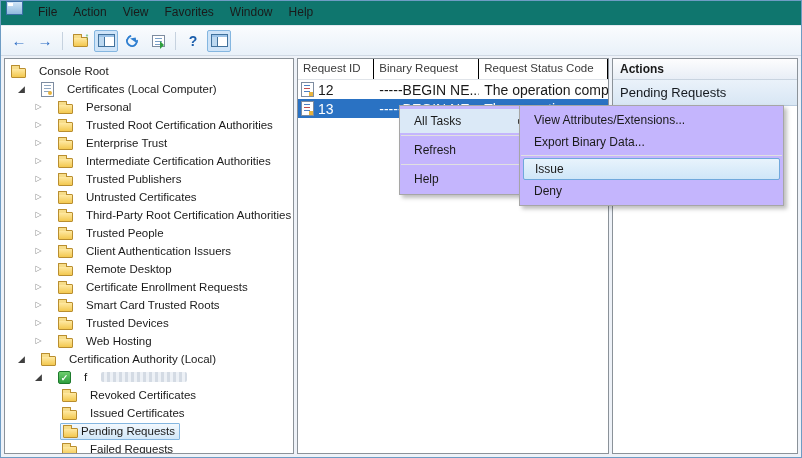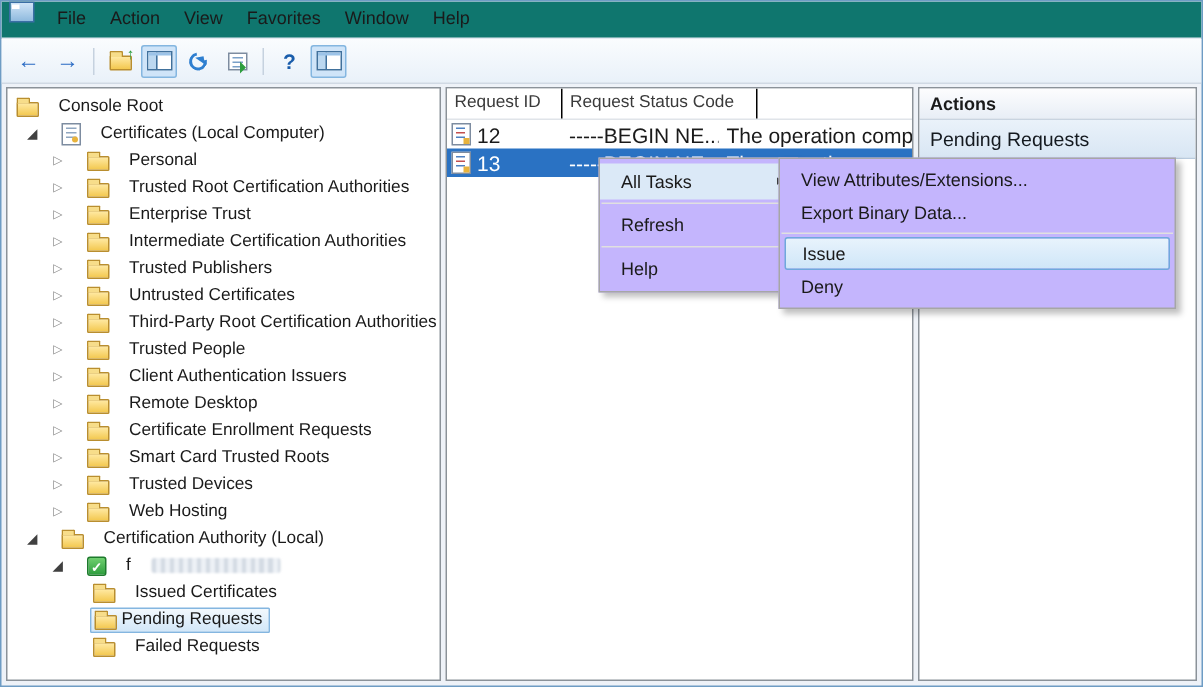--- a/index.html
+++ b/index.html
@@ -243,20 +243,25 @@
       <div class="trow d2">
         <span class="exp open">◢</span>
         <span class="icon ca"></span>
         <span class="tlabel">f</span>
         <span class="redact"></span>
       </div>
 
       <div class="trow d3">
         <span class="exp empty"></span>
         <span class="icon folder"></span>
+        <span class="tlabel">Revoked Certificates</span>
+      </div>
+      <div class="trow d3">
+        <span class="exp empty"></span>
+        <span class="icon folder"></span>
         <span class="tlabel">Issued Certificates</span>
       </div>
       <div class="trow d3">
         <span class="exp empty"></span>
         <span class="selwrap">
           <span class="icon folder"></span>
           <span class="tlabel">Pending Requests</span>
         </span>
       </div>
       <div class="trow d3">
@@ -264,20 +269,21 @@
         <span class="icon folder"></span>
         <span class="tlabel">Failed Requests</span>
       </div>
 
     </div>
   </div>
 
   <div class="pane list-pane">
     <div class="lheader">
       <span class="hcell c1">Request ID</span>
+      <span class="hcell c2">Binary Request</span>
       <span class="hcell c3">Request Status Code</span>
     </div>
     <div class="lrow">
       <span class="cell cid">
         <span class="reqicon"></span>
         <span>12</span>
       </span>
       <span class="cell cbin">-----BEGIN NE...</span>
       <span class="cell cstat">The operation compl...</span>
     </div>

